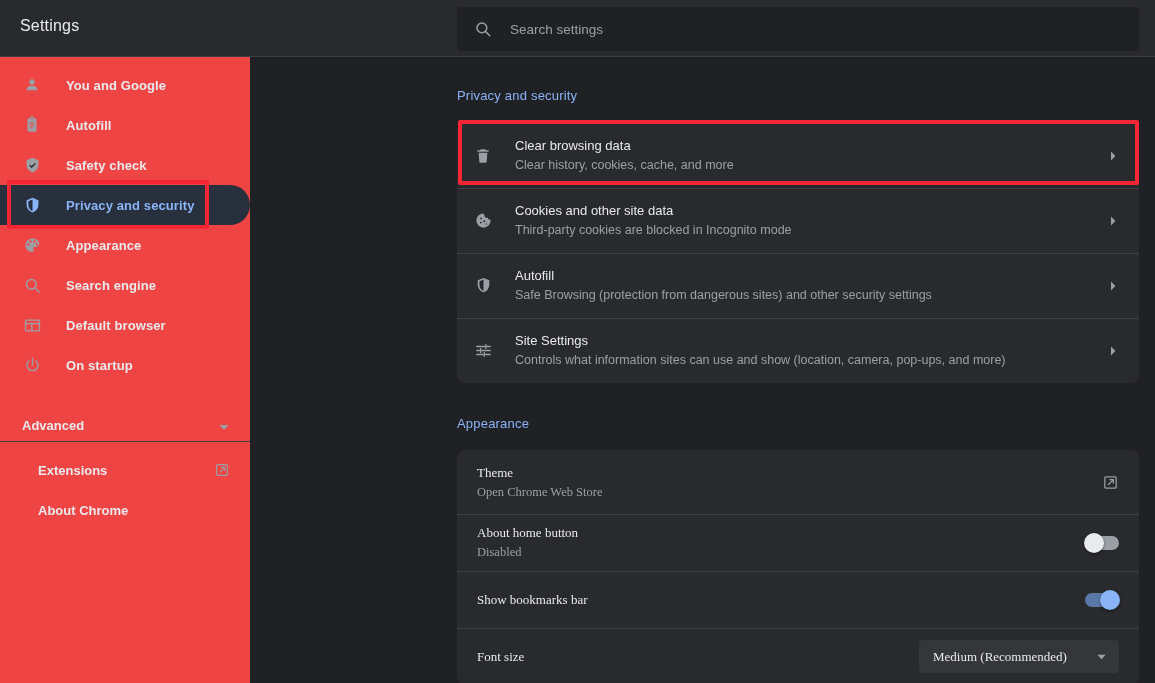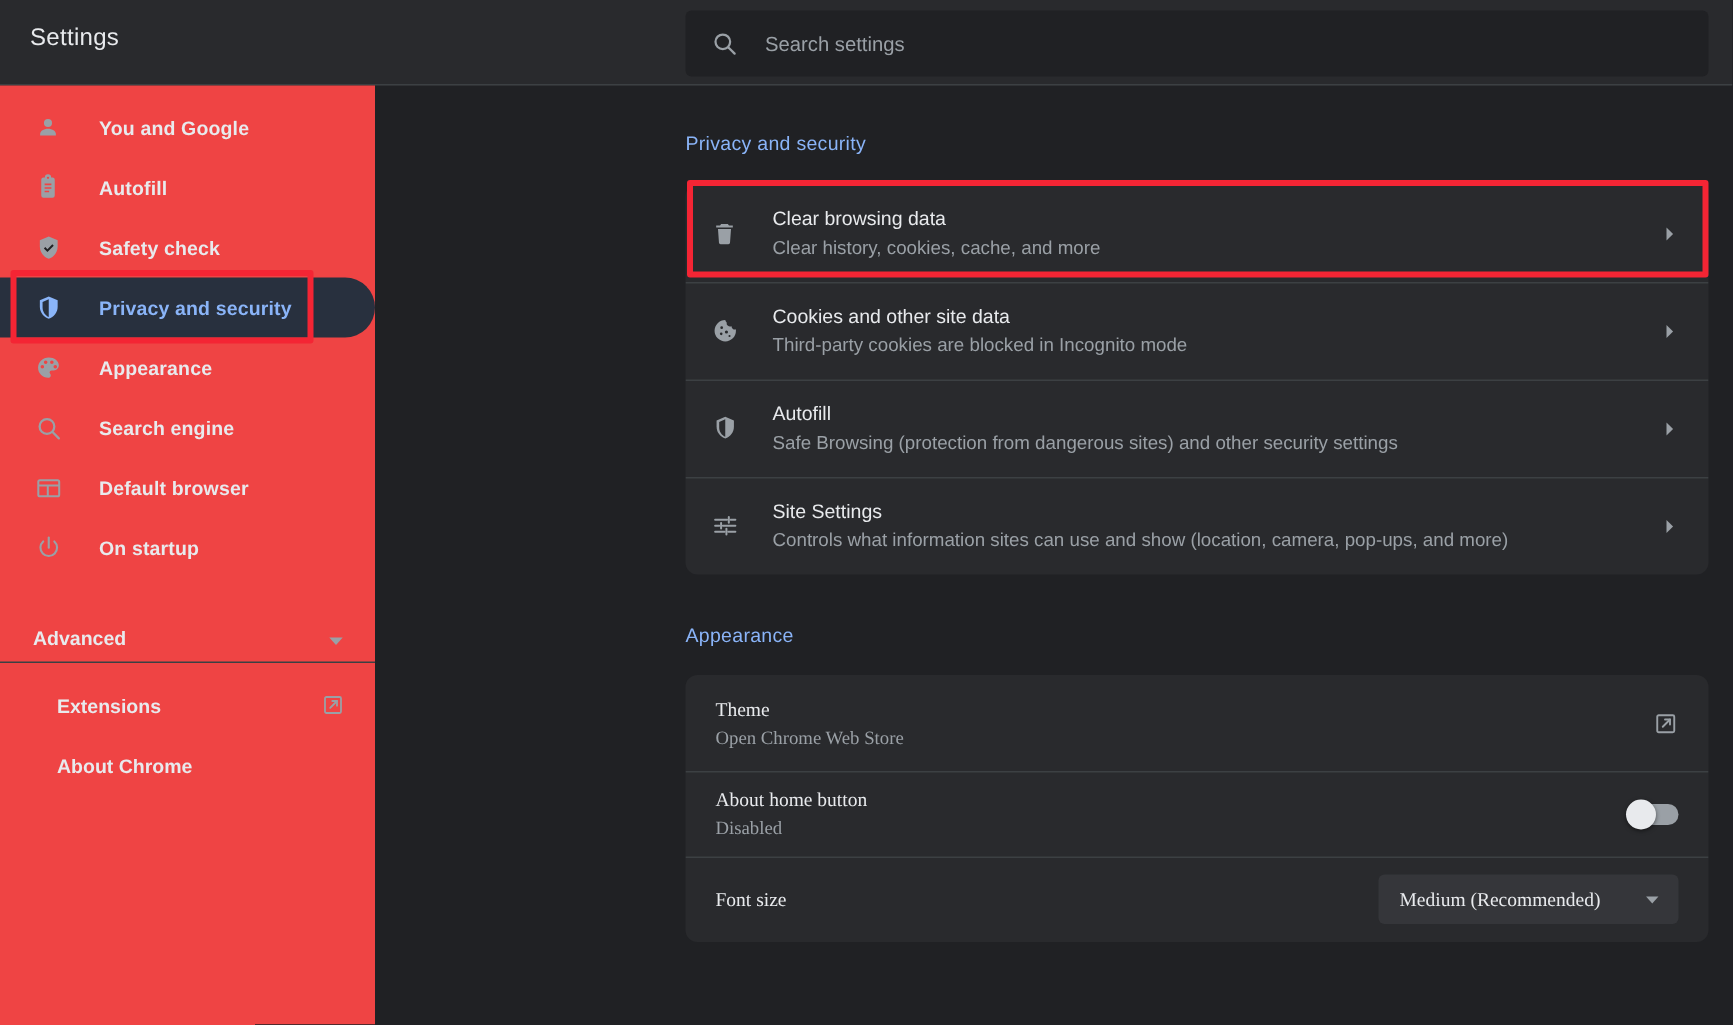--- a/index.html
+++ b/index.html
@@ -424,20 +424,28 @@
       <div class="row no-icon" style="height:57px;">
         <span class="row-text">
           <span class="row-title" style="display:block">About home button</span>
           <span class="row-sub" style="display:block">Disabled</span>
         </span>
         <span class="toggle">
           <span class="knob"></span>
         </span>
       </div>
 
+      <div class="row no-icon" style="height:57px;">
+        <span class="row-text">
+          <span class="row-title" style="display:block">Show bookmarks bar</span>
+        </span>
+        <span class="toggle on">
+          <span class="knob"></span>
+        </span>
+      </div>
 
       <div class="row no-icon" style="height:57px;">
         <span class="row-text">
           <span class="row-title" style="display:block">Font size</span>
         </span>
         <span class="dropdown">
           <span class="dd-value">Medium (Recommended)</span>
           <span class="dd-caret">
             <svg width="11" height="11" viewBox="0 0 12 12" fill="currentColor">
                 <path d="M1.5 4h9L6 9z"></path>

